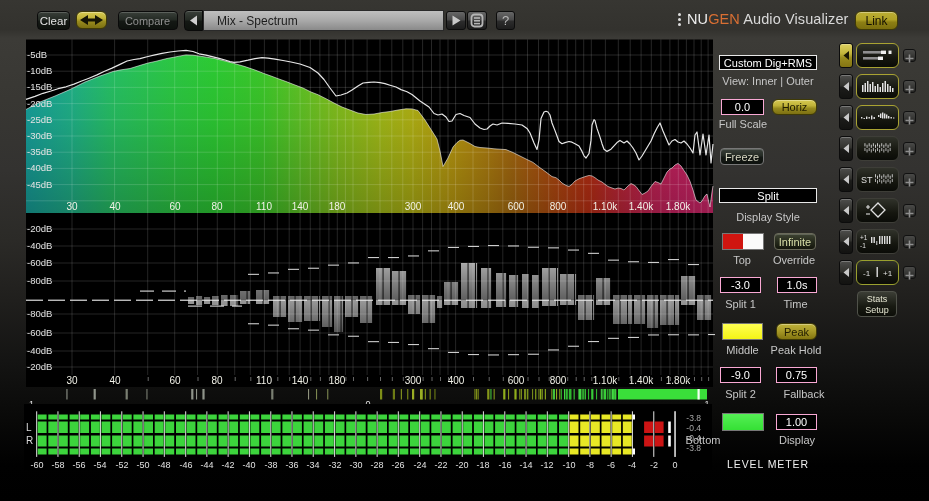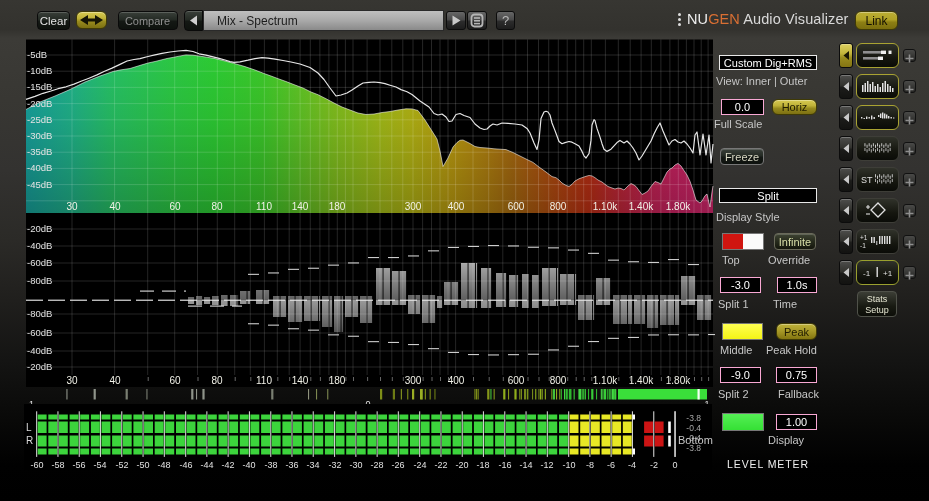--- a/index.html
+++ b/index.html
@@ -5,21 +5,21 @@
 html,body{width:929px;height:501px;overflow:hidden;background:#000}
 body{font-family:"Liberation Sans",sans-serif;position:relative;
 background:linear-gradient(180deg,#373632 0px,#33322e 30px,#3c3b37 38px,#383733 100px,#333230 170px,#2b2a27 240px,#201f1d 300px,#141413 360px,#090908 420px,#010101 465px,#000 501px);}
 .abs{position:absolute}
 .btn{position:absolute;border-radius:4px;background:linear-gradient(180deg,#3a403a 0%,#242a24 45%,#141814 55%,#0e120e 100%);
 border:1px solid #0a0a0a;box-shadow:inset 0 1px 0 rgba(255,255,255,.18);color:#e4e4e4;font-size:11px;text-align:center}
 .ybtn{position:absolute;border-radius:6px;background:linear-gradient(180deg,#d8cb52 0%,#c0b238 40%,#978a1e 60%,#7c7012 100%);
 border:1px solid #3f3a06;box-shadow:inset 0 1px 0 rgba(255,255,255,.35);color:#201c00;font-size:11px;text-align:center}
 .box{position:absolute;background:#000;border:1px solid #f9a8d4;color:#fff;font-size:11px;text-align:center}
 .gbtn{position:absolute;border-radius:3px;background:linear-gradient(180deg,#676767 0%,#4a4a4a 45%,#2c2c2c 55%,#1d1d1d 100%);border:1px solid #0c0c0c;text-align:center}
-.lbl{position:absolute;color:#c6c6c6;font-size:11px;text-align:left;white-space:nowrap}
+.lbl{position:absolute;color:#c6c6c6;font-size:11px;text-align:center;white-space:nowrap}
 </style></head><body>
 
 <div class="btn" style="left:37px;top:10.5px;width:33px;height:19px;line-height:18px;font-size:11.5px">Clear</div>
 <div class="ybtn" style="left:76px;top:11px;width:31px;height:18px">
 <svg width="29" height="16" viewBox="0 0 29 16">
       <path d="M3 8 L11 3 L11 6.6 L18 6.6 L18 3 L26 8 L18 13 L18 9.4 L11 9.4 L11 13 Z" fill="#151505"></path>
     </svg></div>
 <div class="btn" style="left:117.5px;top:10.5px;width:60px;height:19px;line-height:18px;color:#8f8f8f">Compare</div>
 <div class="btn" style="left:184px;top:10px;width:19px;height:21px;border-radius:4px 0 0 4px">
 <svg width="17" height="19" viewBox="0 0 17 19">

